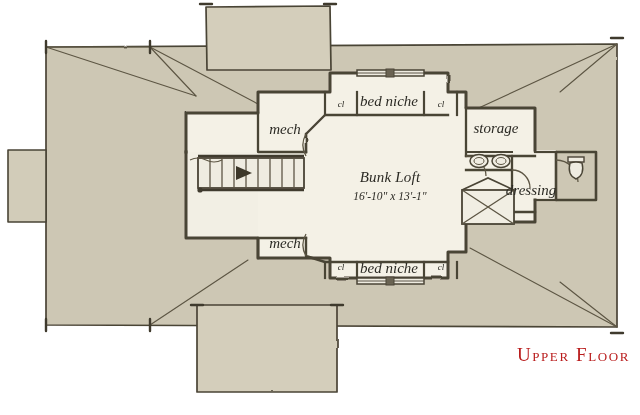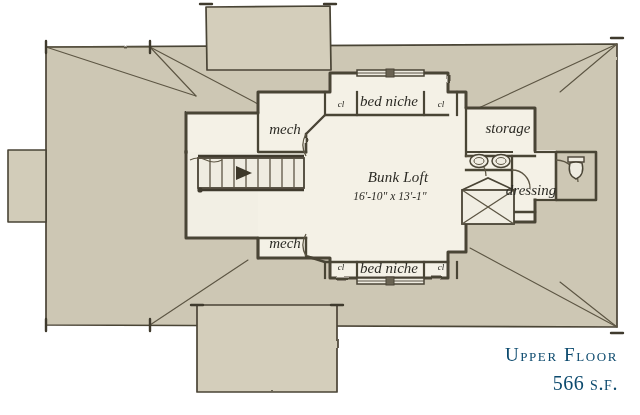--- a/index.html
+++ b/index.html
@@ -28,36 +28,35 @@
     font-style: italic;
     color: #2b2a24;
     white-space: nowrap;
     transform: translate(-50%, -50%);
     text-align: left;
     pointer-events: none;
   }
   .label-room-major {
     font-size: 15px;
     letter-spacing: 0.2px;
-    margin-left: 8px;
   }
   .label-room-dims {
     font-size: 11.5px;
   }
   .label-room {
     font-size: 15px;
   }
   .label-small {
     font-size: 9px;
   }
   .titleblock {
     position: absolute;
-    right: 22px;
+    right: 10px;
     text-align: right;
-    color: #0c4a6e;
+    color: #b91c1c;
     font-family: "Liberation Serif", "DejaVu Serif", serif;
     font-variant: small-caps;
     white-space: nowrap;
   }
   #title-main {
     top: 344px;
     font-size: 19px;
     letter-spacing: 1.6px;
   }
   #title-area {
@@ -244,19 +243,18 @@
   <div class="label label-room" style="left:389px; top:268px;">bed niche</div>
 
   <div class="label label-small" style="left:341px; top:104px;">cl</div>
   <div class="label label-small" style="left:441px; top:104px;">cl</div>
   <div class="label label-small" style="left:341px; top:267px;">cl</div>
   <div class="label label-small" style="left:441px; top:267px;">cl</div>
 
   <div class="label label-room" style="left:285px; top:129px;">mech</div>
   <div class="label label-room" style="left:285px; top:243px;">mech</div>
 
-  <div class="label label-room" style="left:508px; top:128px;">storage</div>
+  <div class="label label-room" style="left:496px; top:128px;">storage</div>
   <div class="label label-room" style="left:531px; top:190px;">dressing</div>
 
   <div class="titleblock" id="title-main">Upper Floor</div>
-  <div class="titleblock" id="title-area">566 s.f.</div>
 
 </div>
 
 </body></html>

